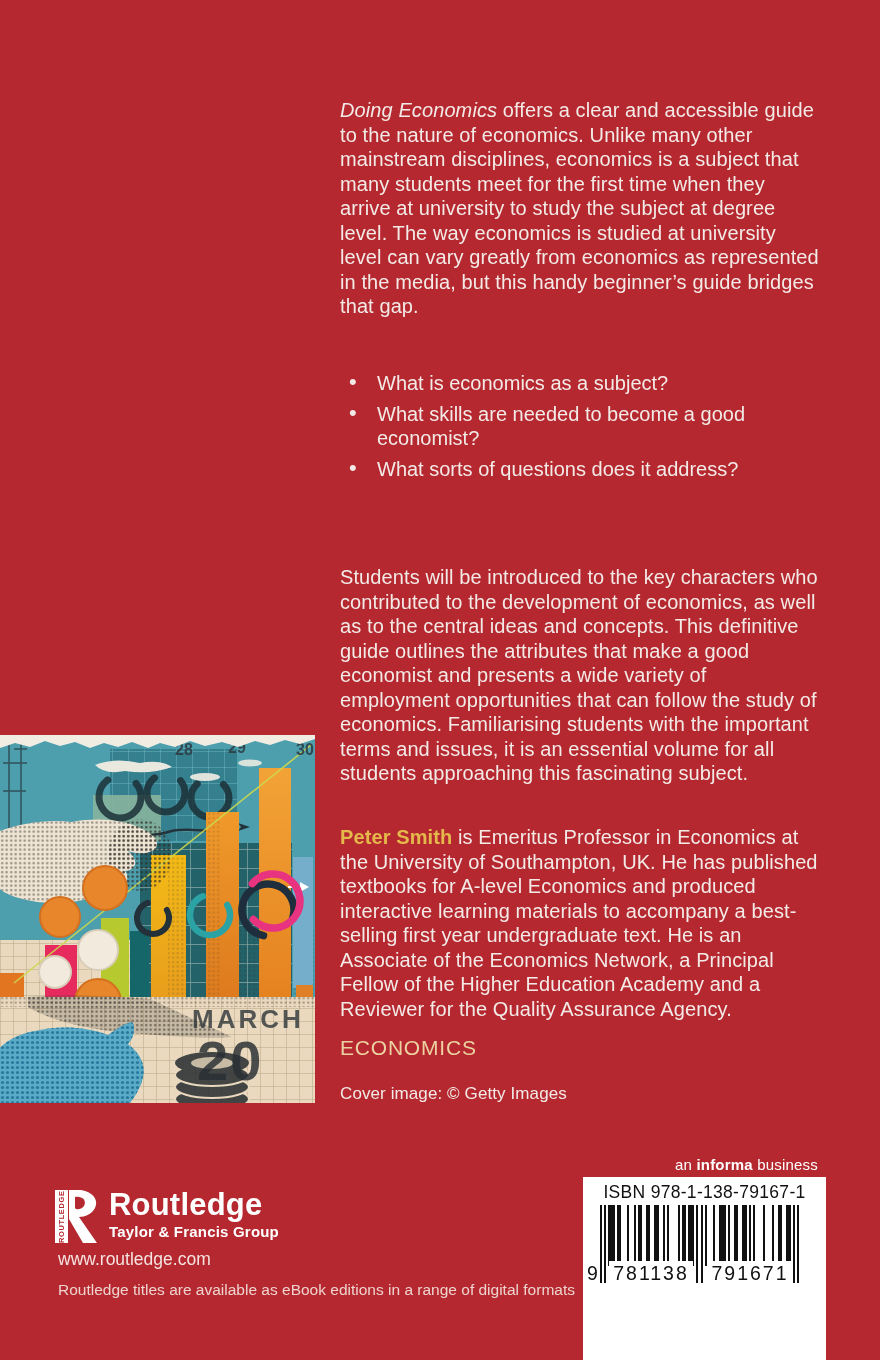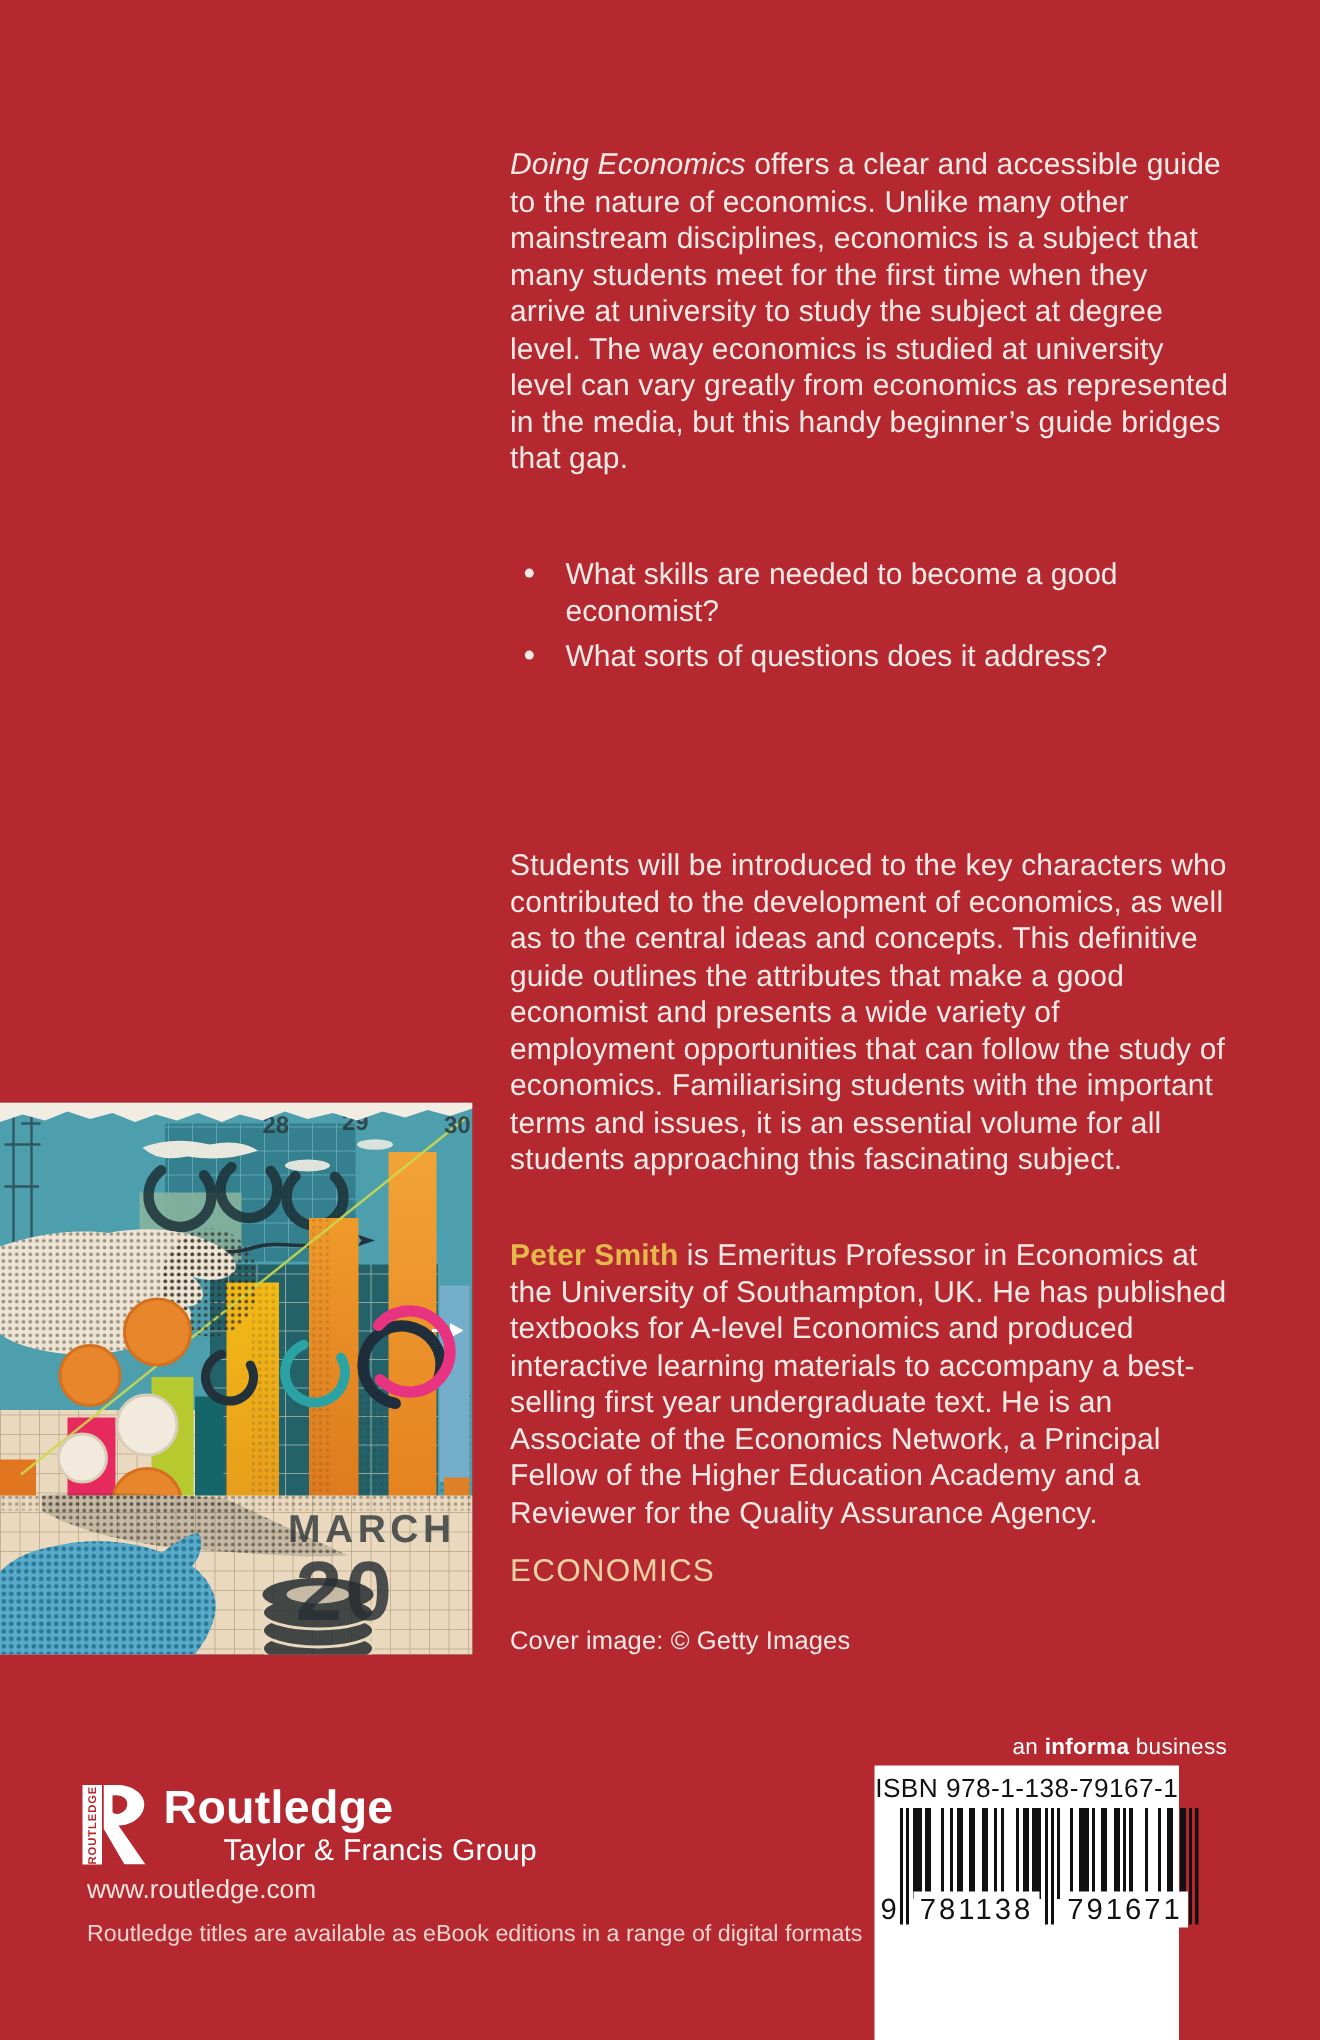--- a/index.html
+++ b/index.html
@@ -20,53 +20,54 @@
   .author-name{color:var(--gold,#e5b84b);font-weight:bold;}
   #category{top:1036px;font-size:21px;letter-spacing:0.8px;color:var(--tan,#ecd2a2);}
   #credit{top:1082px;font-size:17px;}
 
   
   #collage{position:absolute;left:0;top:735px;width:315px;height:368px;}
 
   
   #informa{position:absolute;right:62px;top:1156px;color:#fff;font-size:15px;letter-spacing:0.2px;}
   #informa b{font-weight:bold;}
-  #barcode-box{position:absolute;left:583px;top:1177px;width:203px;height:183px;background:var(--barcode_bg,#fff);}
+  #barcode-box{position:absolute;left:583px;top:1177px;width:203px;height:183px;background:var(--barcode_bg,#fff);padding-left:40px;}
   #isbn-label{position:absolute;left:0;top:5px;width:100%;text-align:center;color:#111;
         font-size:17.5px;letter-spacing:0.3px;}
   #ean-bars{position:absolute;left:17px;top:28px;}
   .digits{position:absolute;left:0;top:84px;width:100%;height:26px;color:#111;font-size:19.5px;}
   .digits span{position:absolute;top:0;line-height:24px;}
   .digits .d-first{left:4px;}
   .digits .d-g1{left:26px;width:84px;text-align:center;background:var(--barcode_bg,#fff);letter-spacing:2px;}
   .digits .d-g2{left:125px;width:84px;text-align:center;background:var(--barcode_bg,#fff);letter-spacing:2px;}
 
   #publisher{position:absolute;left:55px;top:1190px;color:#fff;}
   .logo-row{display:flex;align-items:flex-start;}
   .colophon{display:flex;height:53px;}
   .colophon-strip{width:13px;height:53px;background:#fff;color:var(--bg_red,#b5282f);
         display:flex;align-items:center;justify-content:center;
         writing-mode:vertical-rl;transform:rotate(180deg);
         font-size:7.5px;font-weight:bold;letter-spacing:0.6px;}
   .colophon-r{margin-left:1px;}
   .wordmark{margin-left:10px;}
   .wordmark-name{font-size:31px;font-weight:bold;line-height:30px;letter-spacing:0.2px;}
-  .wordmark-group{font-size:20px;font-weight:normal;margin-top:3px;letter-spacing:0.2px;margin-left:40px;}
+  .wordmark-group{font-size:15px;font-weight:bold;margin-top:3px;letter-spacing:0.2px;}
   #website{position:absolute;left:58px;top:1249px;color:#f5e3e0;font-size:17.5px;}
   #ebook-note{position:absolute;left:58px;top:1281px;color:var(--footer_pink,#eed3cf);font-size:15.5px;}
 </style>
 </head>
 <body>
 
 <div class="page">
 
   <p class="copy" id="para1"><em>Doing Economics</em><span> offers a clear and accessible guide to the nature of economics. Unlike many other mainstream disciplines, economics is a subject that many students meet for the first time when they arrive at university to study the subject at degree level. The way economics is studied at university level can vary greatly from economics as represented in the media, but this handy beginner’s guide bridges that gap.</span></p>
 
 
   <ul class="questions">
+    <li>What is economics as a subject?</li>
     <li>What skills are needed to become a good economist?</li>
     <li>What sorts of questions does it address?</li>
   </ul>
 
   <p class="copy" id="para2">Students will be introduced to the key characters who contributed to the development of economics, as well as to the central ideas and concepts. This definitive guide outlines the attributes that make a good economist and presents a wide variety of employment opportunities that can follow the study of economics. Familiarising students with the important terms and issues, it is an essential volume for all students approaching this fascinating subject.</p>
 
   <p class="copy" id="author-para"><strong class="author-name">Peter Smith</strong><span> is Emeritus Professor in Economics at the University of Southampton, UK. He has published textbooks for A-level Economics and produced interactive learning materials to accompany a best-selling first year undergraduate text. He is an Associate of the Economics Network, a Principal Fellow of the Higher Education Academy and a Reviewer for the Quality Assurance Agency.</span></p>
 
   <div class="copy" id="category">ECONOMICS</div>
 

